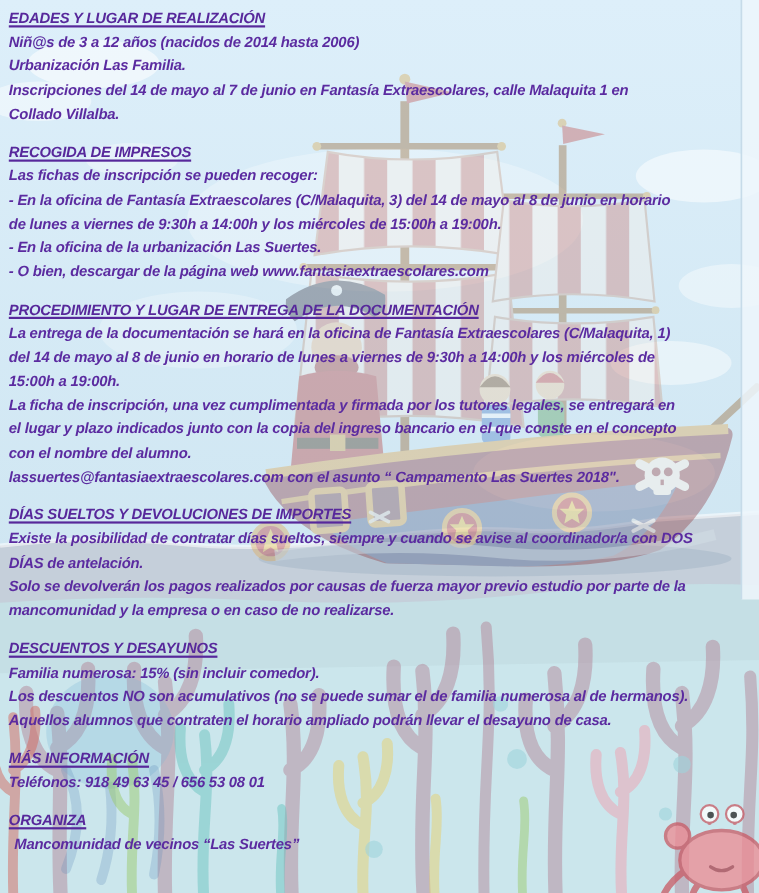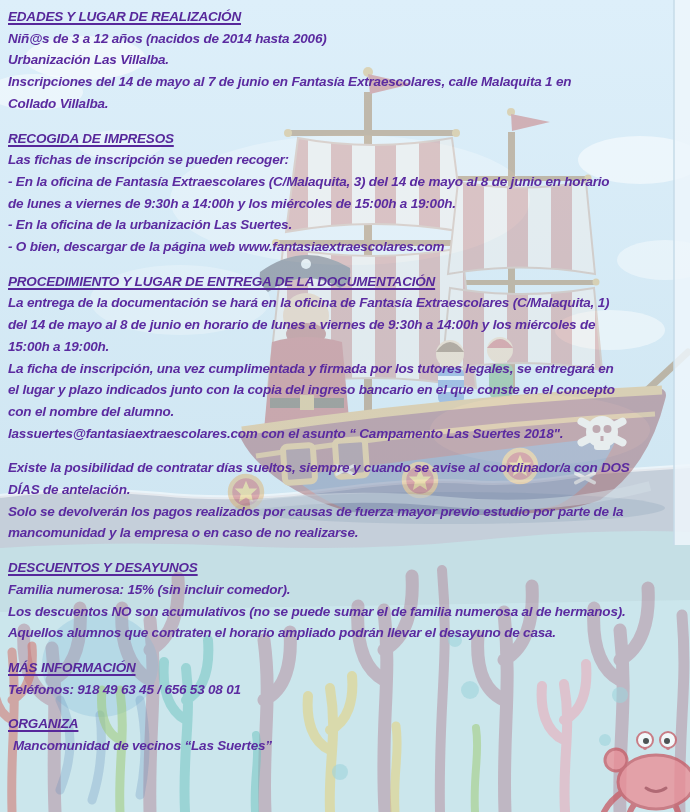--- a/index.html
+++ b/index.html
@@ -224,21 +224,21 @@
       <rect x="674" y="0" width="16" height="545" fill="#edf6fb" opacity="0.85"></rect>
       <line x1="674" y1="0" x2="674" y2="545" stroke="#c6dbe9" stroke-width="1.5"></line>
     </g>
   </svg>
 
   <main id="content">
 
     <section class="sec">
       <h2>EDADES Y LUGAR DE REALIZACIÓN</h2>
       <div class="line">Niñ@s de 3 a 12 años (nacidos de 2014 hasta 2006)</div>
-      <div class="line">Urbanización Las Villalba.</div>
+      <div class="line">Urbanización Las Familia.</div>
       <div class="line">Inscripciones del 14 de mayo al 7 de junio en Fantasía Extraescolares, calle Malaquita 1 en</div>
       <div class="line">Collado Villalba.</div>
     </section>
 
     <section class="sec">
       <h2>RECOGIDA DE IMPRESOS</h2>
       <div class="line">Las fichas de inscripción se pueden recoger:</div>
       <div class="line">- En la oficina de Fantasía Extraescolares (C/Malaquita, 3) del 14 de mayo al 8 de junio en horario</div>
       <div class="line">de lunes a viernes de 9:30h a 14:00h y los miércoles de 15:00h a 19:00h.</div>
       <div class="line">- En la oficina de la urbanización Las Suertes.</div>
@@ -250,20 +250,21 @@
       <div class="line">La entrega de la documentación se hará en la oficina de Fantasía Extraescolares (C/Malaquita, 1)</div>
       <div class="line">del 14 de mayo al 8 de junio en horario de lunes a viernes de 9:30h a 14:00h y los miércoles de</div>
       <div class="line">15:00h a 19:00h.</div>
       <div class="line">La ficha de inscripción, una vez cumplimentada y firmada por los tutores legales, se entregará en</div>
       <div class="line">el lugar y plazo indicados junto con la copia del ingreso bancario en el que conste en el concepto</div>
       <div class="line">con el nombre del alumno.</div>
       <div class="line">lassuertes@fantasiaextraescolares.com con el asunto “ Campamento Las Suertes 2018".</div>
     </section>
 
     <section class="sec">
+      <h2>DÍAS SUELTOS Y DEVOLUCIONES DE IMPORTES</h2>
       <div class="line">Existe la posibilidad de contratar días sueltos, siempre y cuando se avise al coordinador/a con DOS</div>
       <div class="line">DÍAS de antelación.</div>
       <div class="line">Solo se devolverán los pagos realizados por causas de fuerza mayor previo estudio por parte de la</div>
       <div class="line">mancomunidad y la empresa o en caso de no realizarse.</div>
     </section>
 
     <section class="sec">
       <h2>DESCUENTOS Y DESAYUNOS</h2>
       <div class="line">Familia numerosa: 15% (sin incluir comedor).</div>
       <div class="line">Los descuentos NO son acumulativos (no se puede sumar el de familia numerosa al de hermanos).</div>

